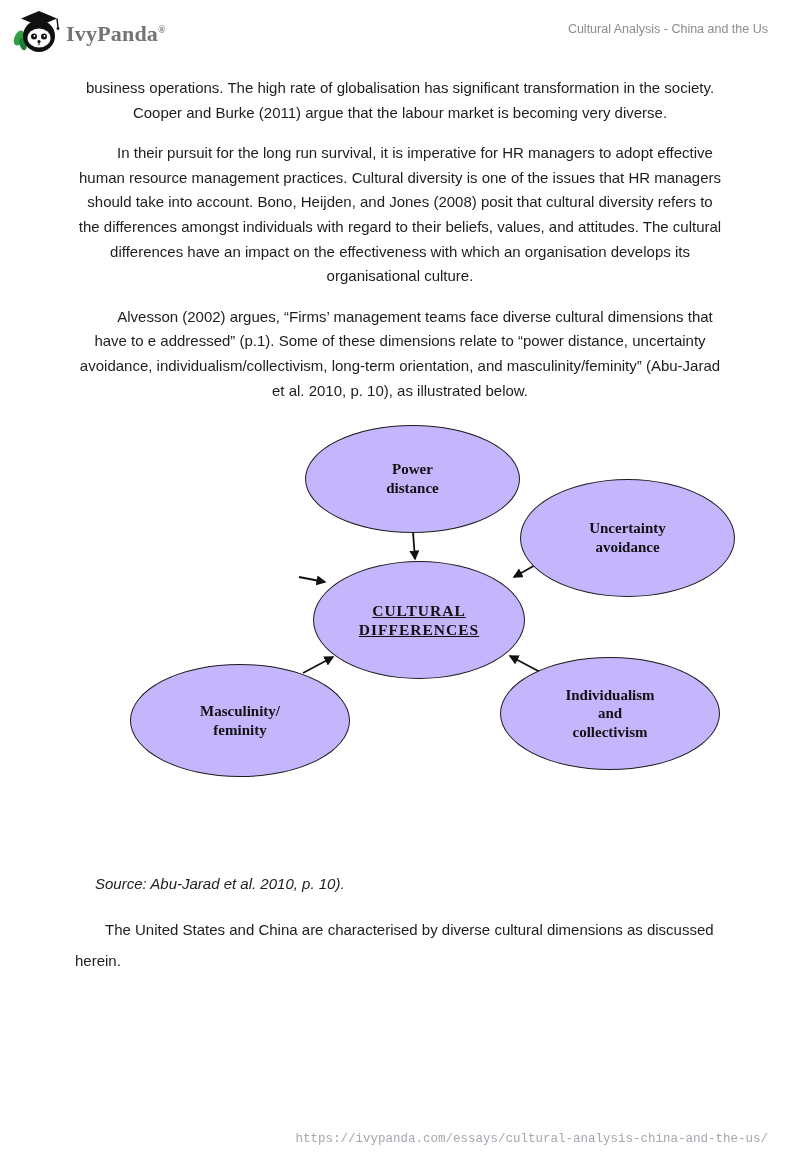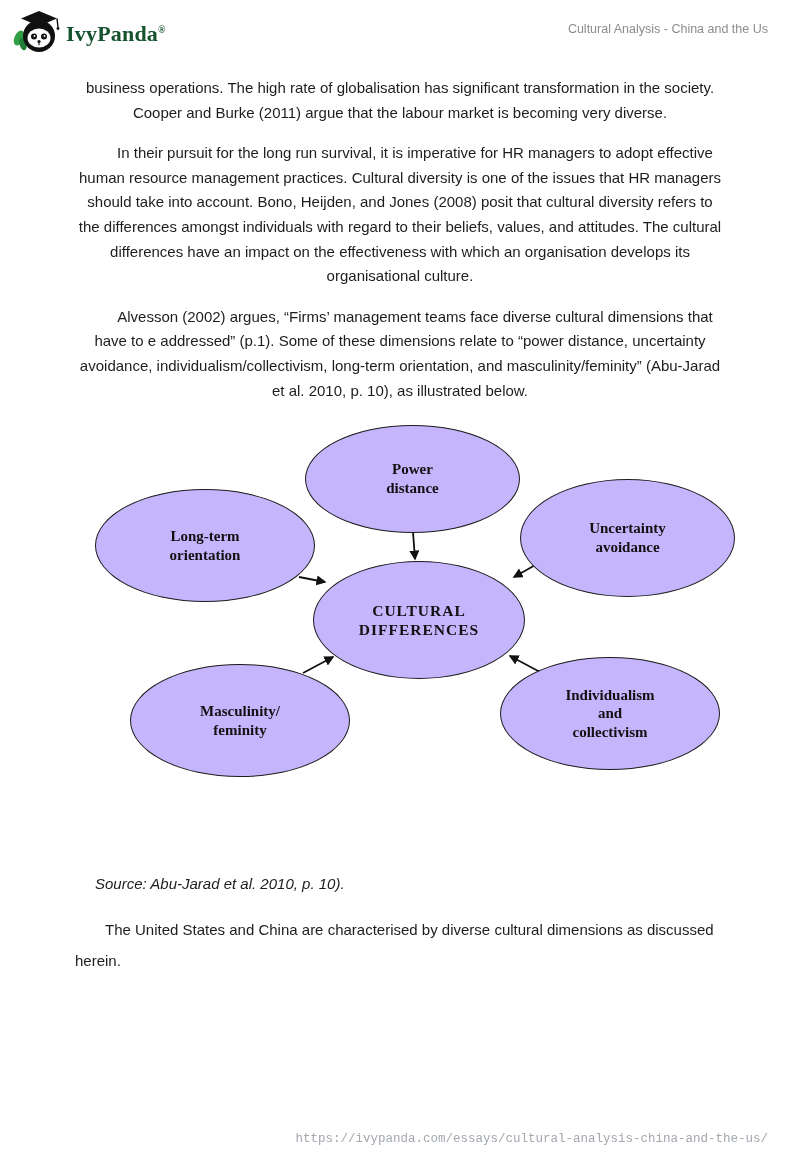--- a/index.html
+++ b/index.html
@@ -15,21 +15,21 @@
   }
   
   .header {
     display:flex; justify-content:space-between; align-items:flex-start;
     padding:8px 32px 0 12px;
     height:58px;
   }
   .brand { display:flex; align-items:center; gap:6px; }
   .brand-name {
     font-family:"Liberation Serif", serif;
-    font-weight:bold; font-size:22px; color:#14532d; letter-spacing:.2px;
+    font-weight:bold; font-size:22px; color:#737373; letter-spacing:.2px;
   }
   .brand-name sup { font-size:10px; font-weight:bold; }
   .doc-title { margin-top:14px; font-size:12.5px; color:#8c8c8c; }
   
   .content { padding:18px 75px 0 75px; }
   .content p {
     font-size:15px; line-height:24.6px; color:#1d1d1d;
     margin-bottom:16px;
     text-align:center;
   }
@@ -41,21 +41,21 @@
     position:absolute;
     border:1.5px solid #1c1c1c; border-radius:50%;
     display:flex; align-items:center; justify-content:center;
     background:#c4b5fd;
     text-align:center;
     font-family:"Liberation Serif", serif;
     font-weight:bold; color:#111;
     font-size:15px; line-height:1.25;
     white-space:pre-line;
   }
-  .node.center-node { font-size:15.5px; letter-spacing:1px; }
+  .node.center-node { font-size:15.5px; letter-spacing:1px;text-decoration:underline; }
   .n-power        { left:305px; top:6px;   width:215px; height:108px; }
   .n-uncertainty  { left:520px; top:60px;  width:215px; height:118px; }
   .n-longterm     { left:95px;  top:70px;  width:220px; height:113px; }
   .n-center       { left:313px; top:142px; width:212px; height:118px; }
   .n-masculinity  { left:130px; top:245px; width:220px; height:113px; }
   .n-individual   { left:500px; top:238px; width:220px; height:113px; }
   
   .content2 { padding:0 75px; }
   .source-caption {
     margin-top:56px; margin-left:20px;
@@ -131,24 +131,20 @@
     </svg>
 
     <div class="node n-power">
       <span>Power
 distance</span>
     </div>
     <div class="node n-uncertainty">
       <span>Uncertainty
 avoidance</span>
     </div>
-    <div class="node n-longterm">
-      <span>Long-term
-orientation</span>
-    </div>
     <div class="node n-center center-node">
       <span>CULTURAL
 DIFFERENCES</span>
     </div>
     <div class="node n-masculinity">
       <span>Masculinity/
 feminity</span>
     </div>
     <div class="node n-individual">
       <span>Individualism

